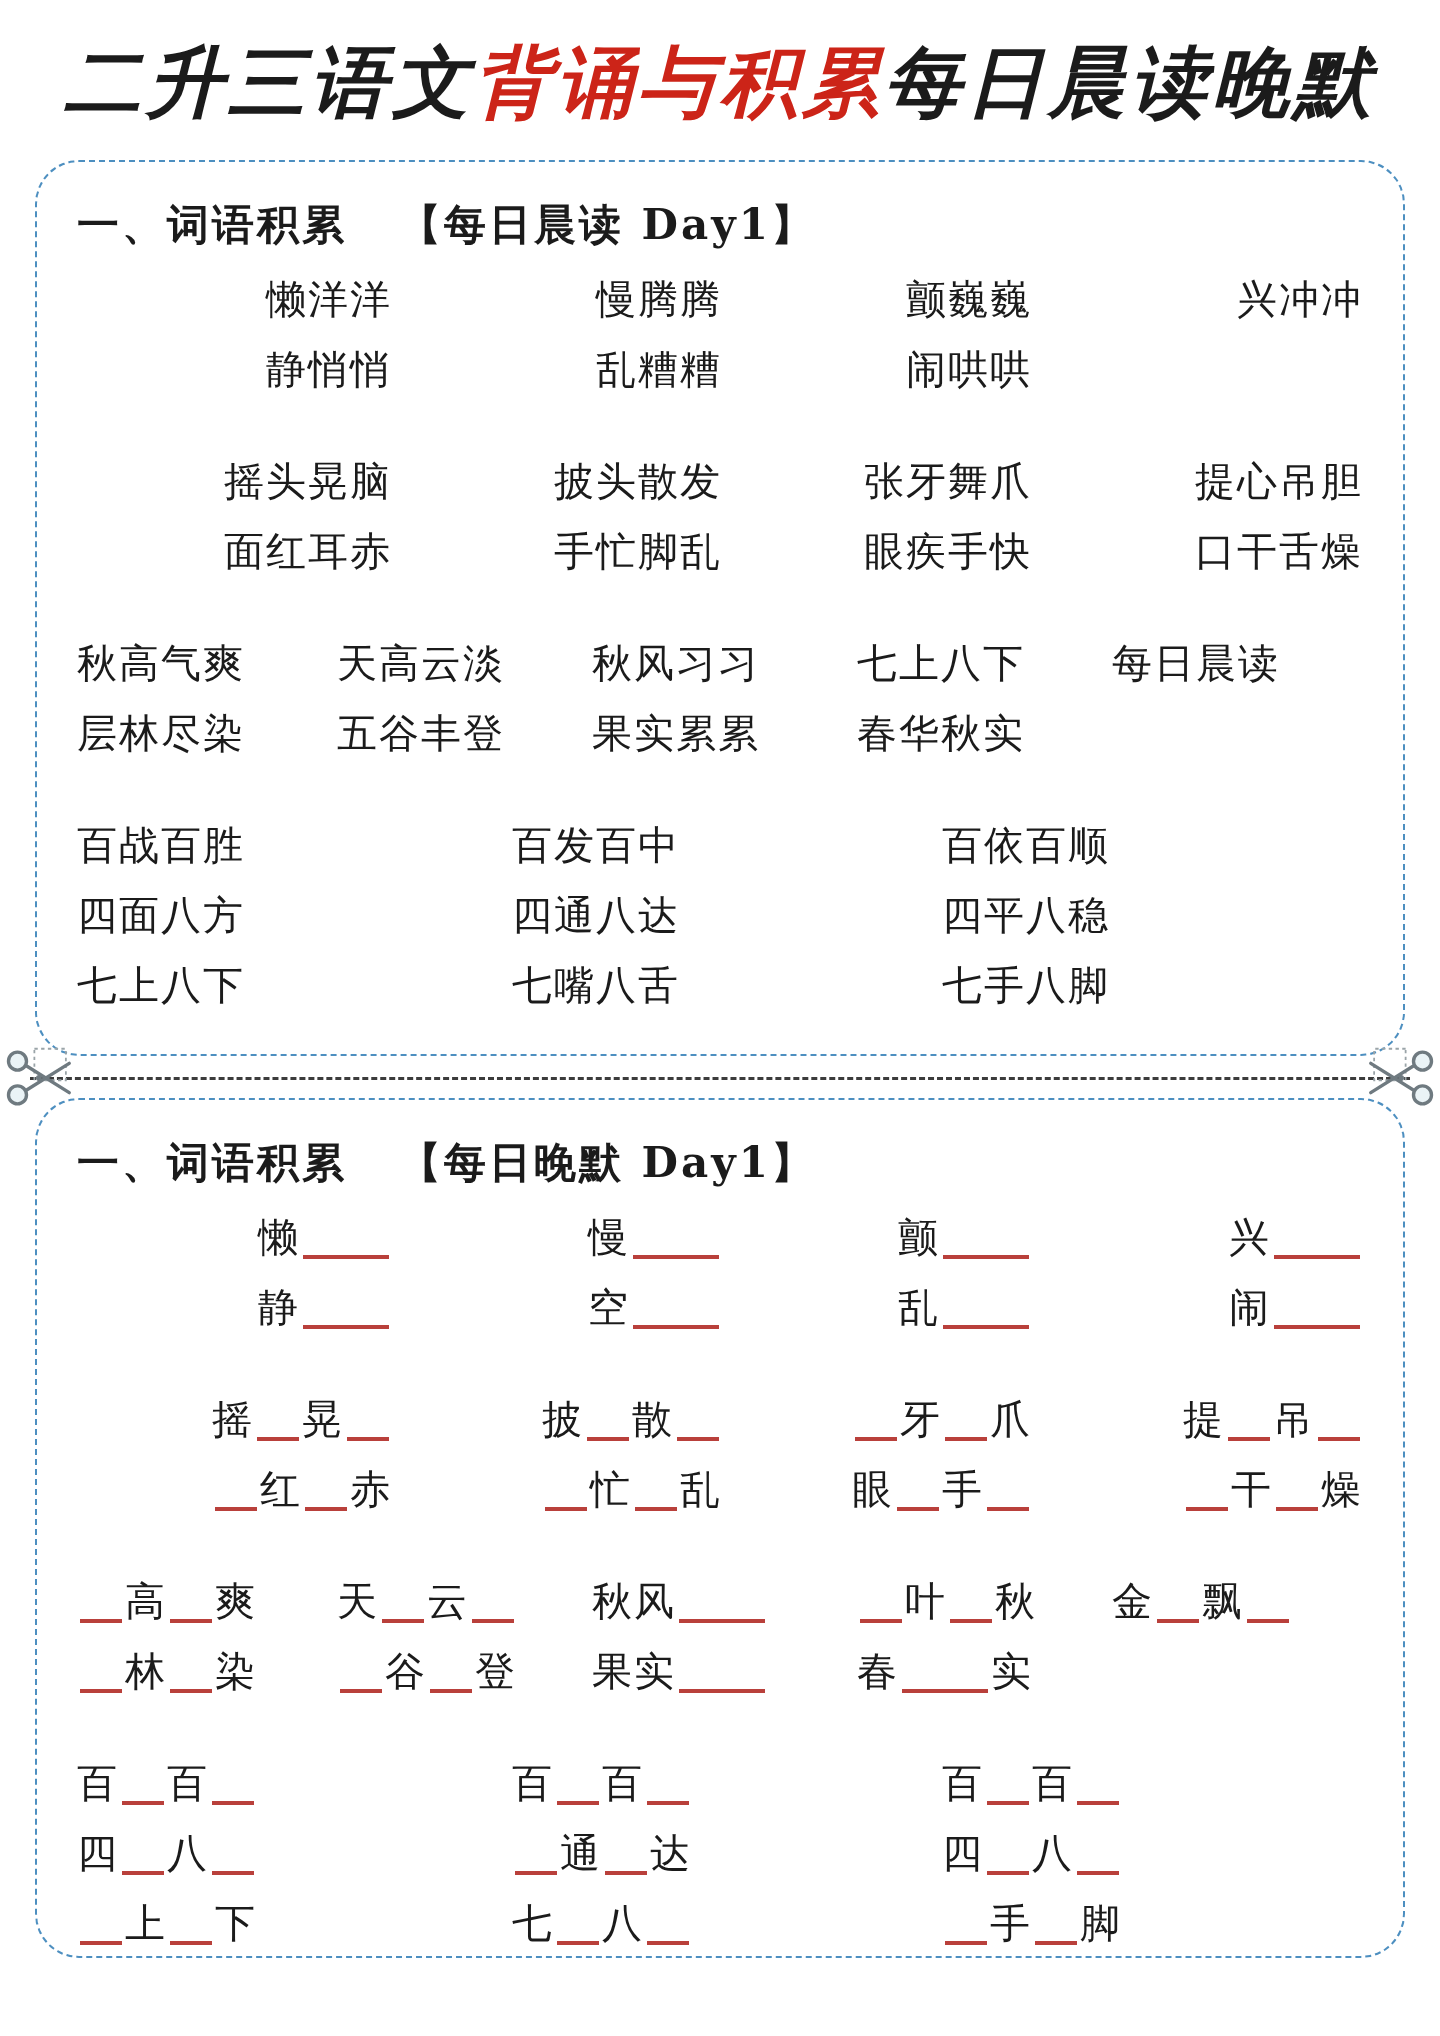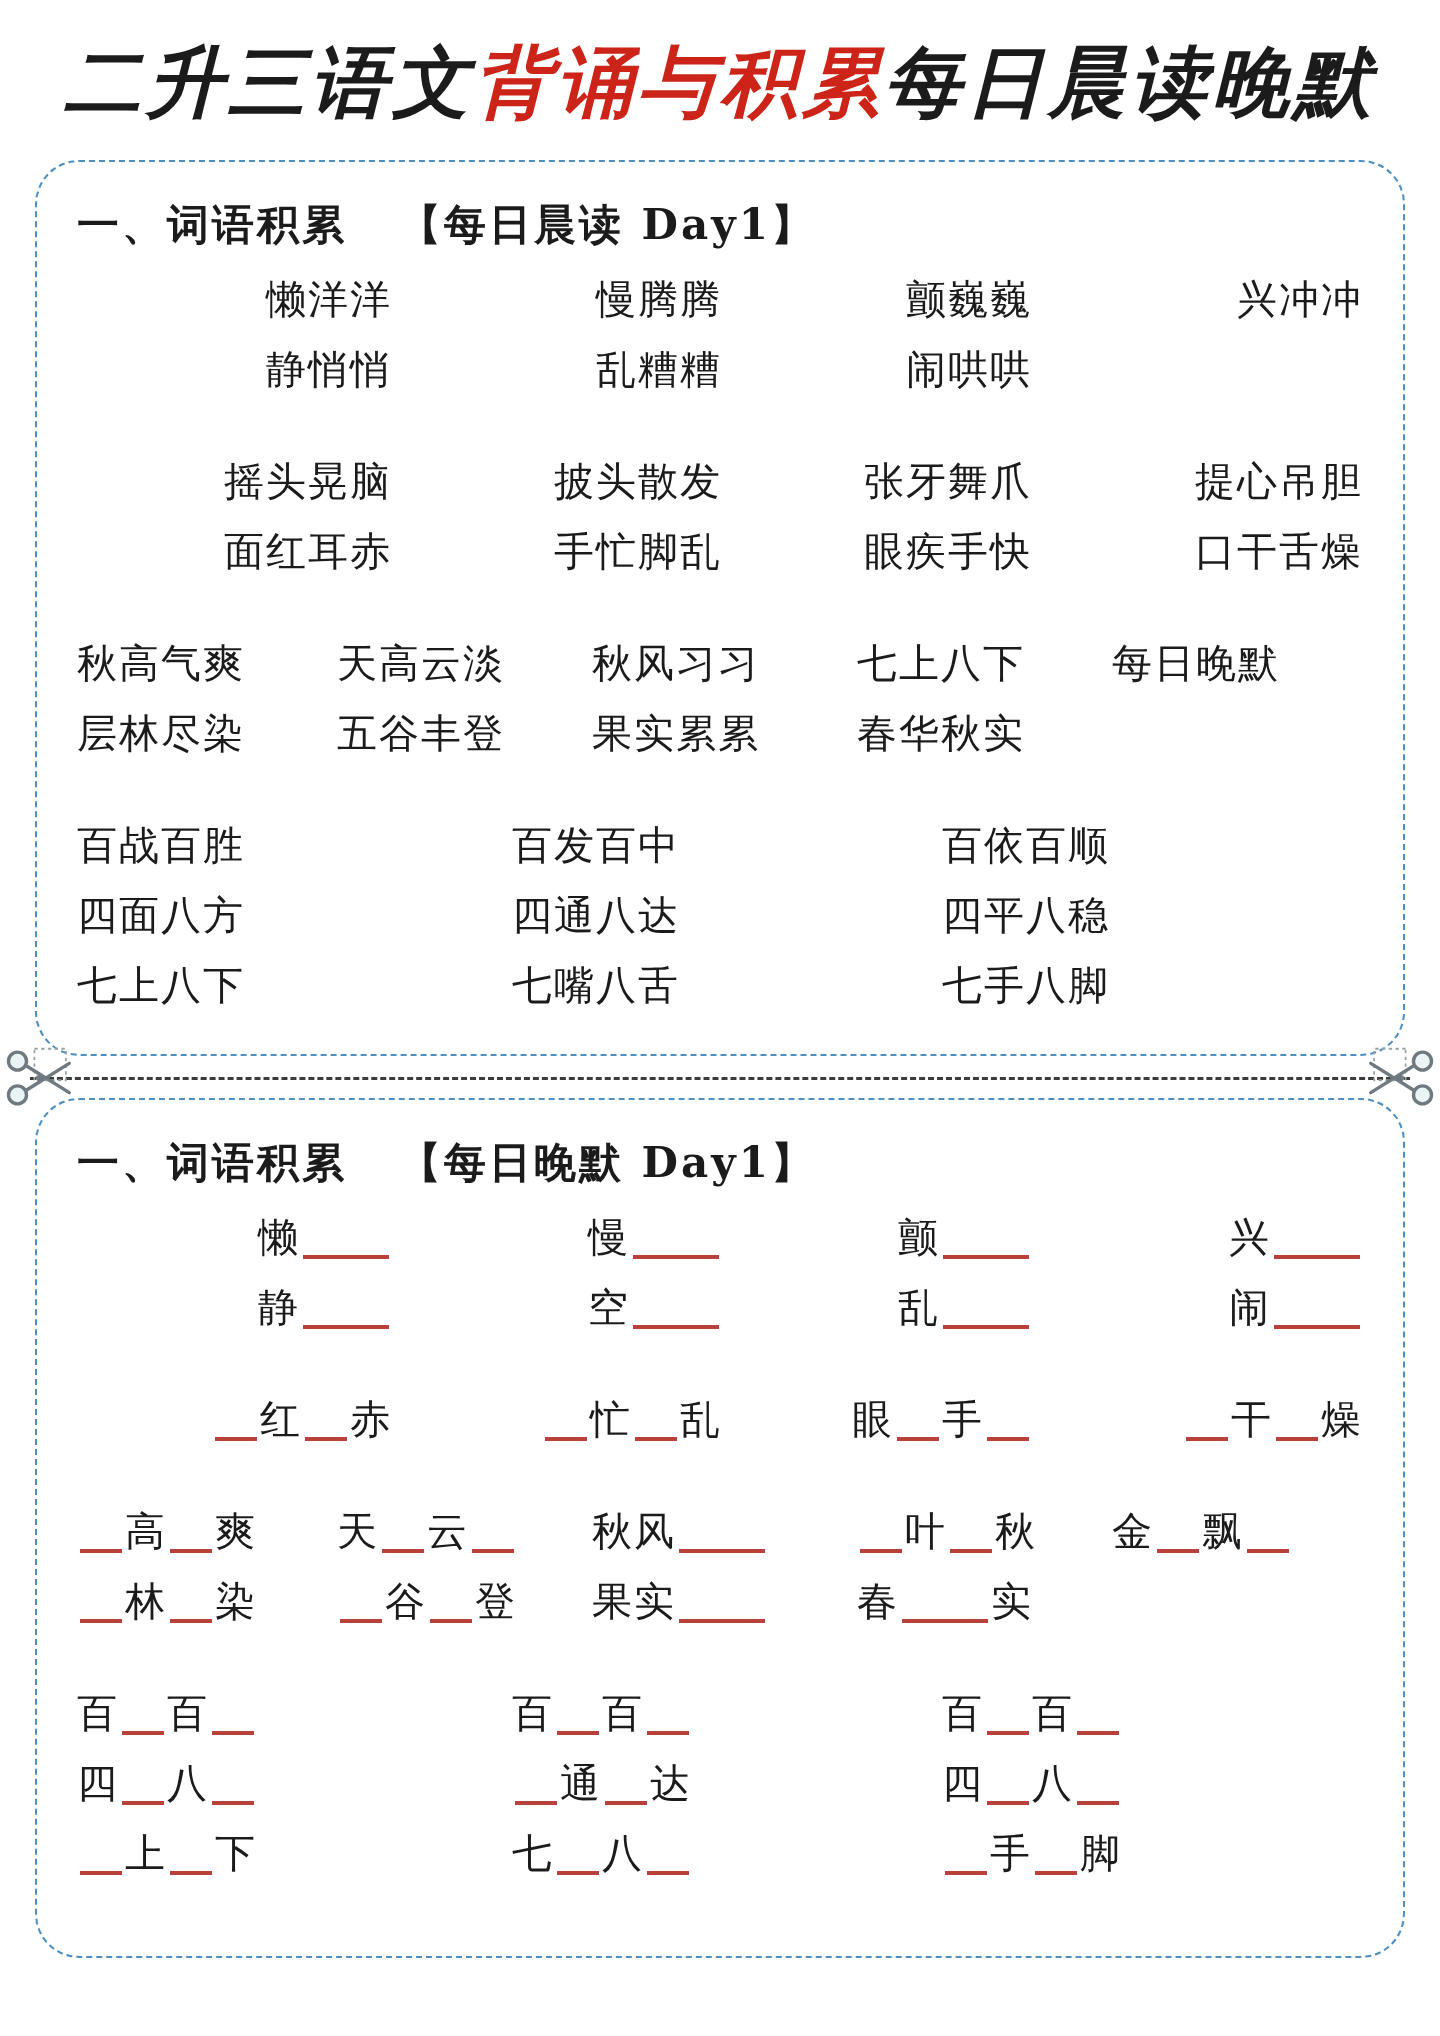--- a/index.html
+++ b/index.html
@@ -136,21 +136,21 @@
             <div class="cell">眼疾手快</div>
             <div class="cell">口干舌燥</div>
           </div>
         </div>
         <div class="group">
           <div class="row c5">
             <div class="cell">秋高气爽</div>
             <div class="cell">天高云淡</div>
             <div class="cell">秋风习习</div>
             <div class="cell">七上八下</div>
-            <div class="cell">每日晚默</div>
+            <div class="cell">每日晨读</div>
           </div>
           <div class="row c5">
             <div class="cell">层林尽染</div>
             <div class="cell">五谷丰登</div>
             <div class="cell">果实累累</div>
             <div class="cell">春华秋实</div>
           </div>
         </div>
         <div class="group">
           <div class="row c3">
@@ -206,20 +206,26 @@
           </div>
           <div class="row c4">
             <div class="cell">静<span class="blank b2"></span></div>
             <div class="cell">空<span class="blank b2"></span></div>
             <div class="cell">乱<span class="blank b2"></span></div>
             <div class="cell">闹<span class="blank b2"></span></div>
           </div>
         </div>
         <div class="group">
           <div class="row c4">
+            <div class="cell">摇<span class="blank"></span>晃<span class="blank"></span></div>
+            <div class="cell">披<span class="blank"></span>散<span class="blank"></span></div>
+            <div class="cell"><span class="blank"></span>牙<span class="blank"></span>爪</div>
+            <div class="cell">提<span class="blank"></span>吊<span class="blank"></span></div>
+          </div>
+          <div class="row c4">
             <div class="cell"><span class="blank"></span>红<span class="blank"></span>赤</div>
             <div class="cell"><span class="blank"></span>忙<span class="blank"></span>乱</div>
             <div class="cell">眼<span class="blank"></span>手<span class="blank"></span></div>
             <div class="cell"><span class="blank"></span>干<span class="blank"></span>燥</div>
           </div>
         </div>
         <div class="group">
           <div class="row c5">
             <div class="cell"><span class="blank"></span>高<span class="blank"></span>爽</div>
             <div class="cell">天<span class="blank"></span>云<span class="blank"></span></div>

